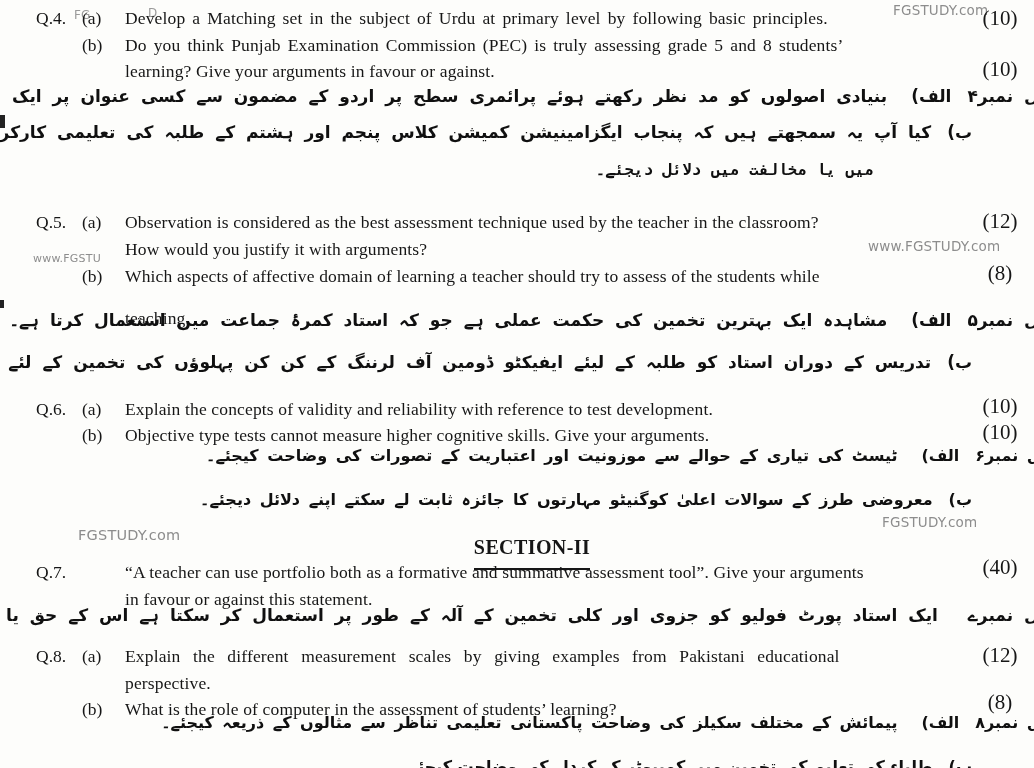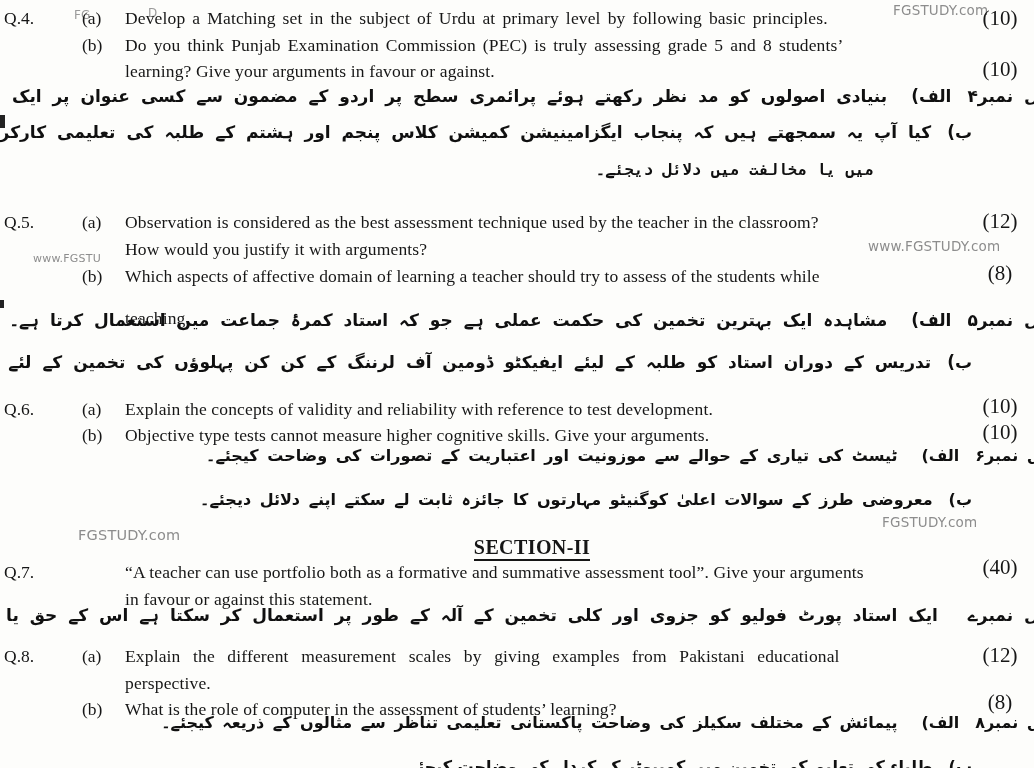--- a/index.html
+++ b/index.html
@@ -1,20 +1,20 @@
 <!DOCTYPE html>
 <html><head>
 <meta charset="utf-8">
 <style>
   *{margin:0;padding:0;box-sizing:border-box}
   html,body{background:#6f6f6f}
   #page{position:relative;width:1034px;height:768px;margin:0 auto;background:#fdfdfb;
         overflow:hidden;font-family:"Liberation Serif",serif;color:#161616}
   
-  .qn{position:absolute;left:4px;font-size:17.5px;white-space:nowrap}
+  .qn{position:absolute;left:36px;font-size:17.5px;white-space:nowrap}
   .pl{position:absolute;left:82px;font-size:17.5px;white-space:nowrap}
   .et{position:absolute;left:125px;font-size:17.5px;white-space:nowrap;letter-spacing:.15px}
   .q7t{left:125px}
   .mk{position:absolute;right:2px;width:64px;text-align:center;font-size:21px;white-space:nowrap}
   .ws1{word-spacing:2.5px}
   .ws3{word-spacing:8px}
   
   .urow{position:absolute;right:-38px;direction:rtl;display:flex;align-items:flex-start;
         white-space:nowrap;font-family:"DejaVu Sans",sans-serif;font-size:16px;
         font-weight:700;color:#101010}
@@ -22,21 +22,21 @@
   .u-wide{word-spacing:5px;font-size:17px}
   .u-med{word-spacing:3px}
   .umark{margin-left:16px;white-space:nowrap}
   .plabel{margin-left:24px;white-space:nowrap}
   .utext{white-space:nowrap}
   .ucont{position:absolute;direction:rtl;font-family:Liberation Mono, monospace;
          font-size:16px;font-weight:700;white-space:nowrap;color:#101010}
   
   .sec{position:absolute;left:30px;right:0;top:536px;text-align:center;font-size:20px;
        font-weight:bold;letter-spacing:.4px}
-  .sec span{border-bottom:2.5px solid #161616;padding-bottom:1px}
+  .sec span{border-bottom:2.5px solid #161616;padding-bottom:10px}
   
   .wm{position:absolute;color:#8d8d8d;font-family:"DejaVu Sans",sans-serif;
       font-size:13.5px;letter-spacing:.2px;white-space:nowrap}
   .wm-frag{font-size:12px;color:#9a9a9a}
   
   .art{position:absolute;background:#222}
 </style>
 </head>
 <body>
 

